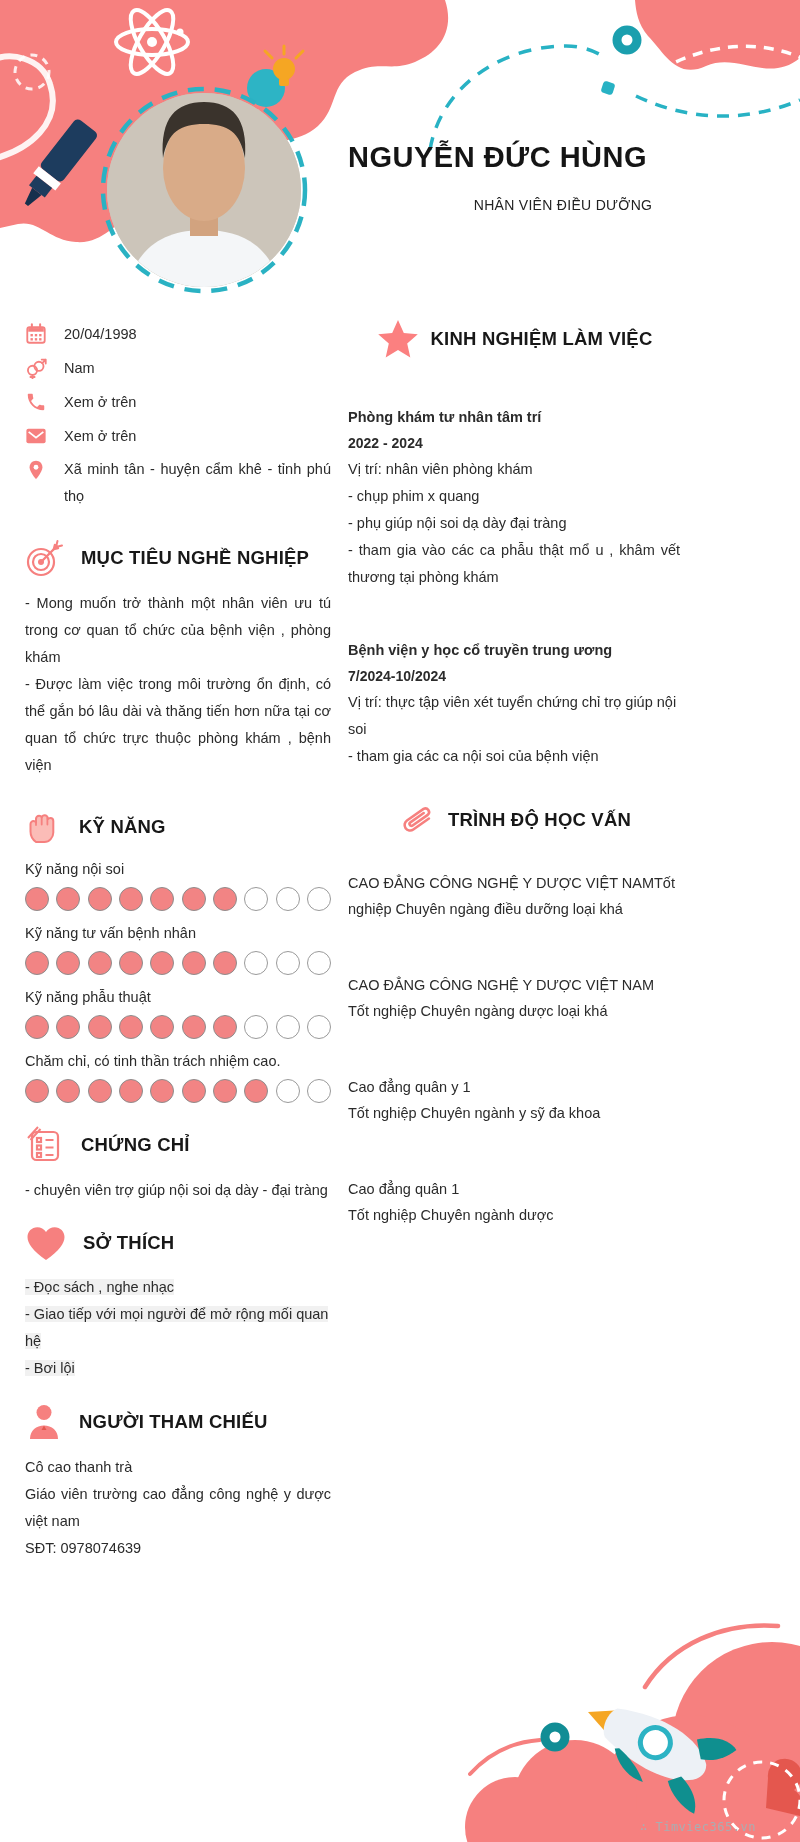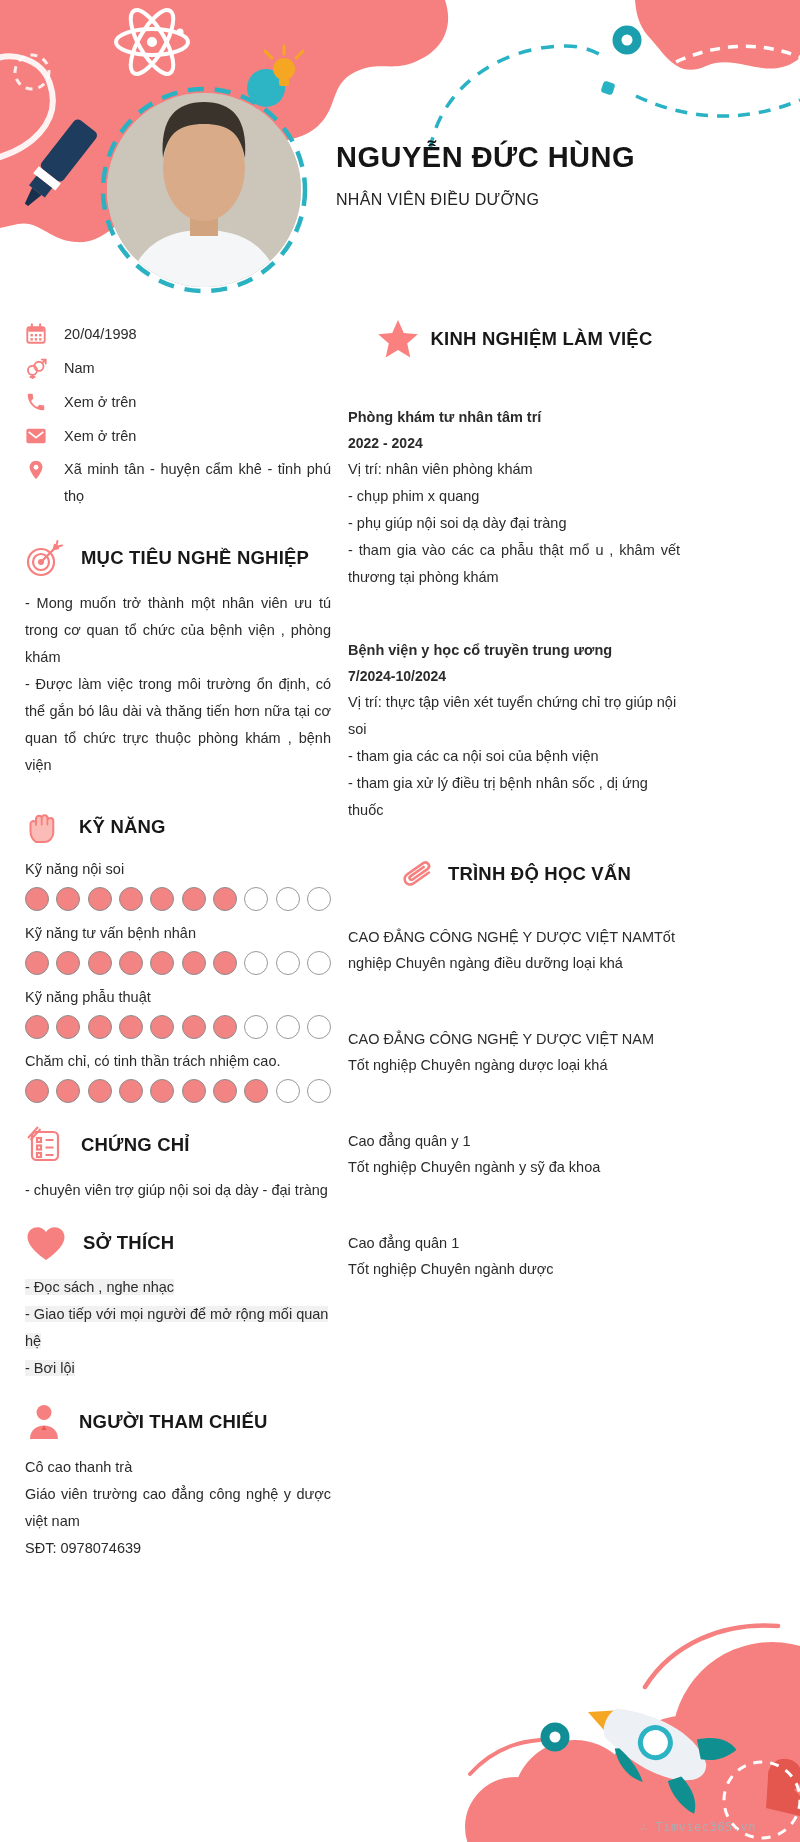--- a/index.html
+++ b/index.html
@@ -2,23 +2,23 @@
 <html lang="vi"><head>
 <meta charset="utf-8">
 <style>
   html,body{margin:0;padding:0;background:#fff;}
   .page{position:relative;width:800px;height:1842px;background:#fff;overflow:hidden;
         font-family:"Liberation Sans","DejaVu Sans",sans-serif;color:#2b2b2b;}
   svg{display:block;}
   .deco-top{position:absolute;left:0;top:0;}
   .deco-bottom{position:absolute;left:0;top:1582px;}
 
-  .header{position:absolute;left:336px;top:141px;width:430px;}
+  .header{position:absolute;left:348px;top:141px;width:430px;}
   .name{font-size:29px;font-weight:bold;color:#151515;letter-spacing:.5px;}
-  .job-title{font-size:16px;color:#222;margin-top:17px;letter-spacing:.3px;}
+  .job-title{font-size:14px;color:#222;margin-top:23px;letter-spacing:.3px;text-align:center;}
 
   .left-col{position:absolute;left:25px;top:322px;width:306px;}
   .right-col{position:absolute;left:348px;top:318px;width:332px;}
 
   .info-row{display:flex;align-items:flex-start;margin-bottom:11px;}
   .info-ic{flex:0 0 22px;height:22px;margin-right:17px;margin-top:1px;}
   .info-text{font-size:14.5px;line-height:22px;padding-top:1px;}
   .info-row:last-child .info-text{line-height:27px;margin-top:-3px;}
 
   .sec-head{display:flex;align-items:center;gap:16px;margin-top:28px;margin-bottom:12px;}
@@ -307,21 +307,20 @@
         <div class="para">- chụp phim x quang</div>
         <div class="para">- phụ giúp nội soi dạ dày đại tràng</div>
         <div class="para just">- tham gia vào các ca phẫu thật mổ u , khâm vết thương tại phòng khám</div>
       </div>
 
       <div class="job">
         <div class="company">Bệnh viện y học cổ truyền trung ương</div>
         <div class="period">7/2024-10/2024</div>
         <div class="para">Vị trí: thực tập viên xét tuyển chứng chỉ trọ giúp nội soi</div>
         <div class="para">- tham gia các ca nội soi của bệnh viện</div>
-        <div class="para">- tham gia xử lý điều trị bệnh nhân sốc , dị ứng thuốc</div>
       </div>
     </section>
 
     <section style="margin-top:30px;">
       <div class="sec-head">
         <svg class="ic-lg" width="40" height="40" viewBox="0 0 40 40">
           <path d="M30.5 12.5 L17 26 a5.5 5.5 0 0 1 -7.8 -7.8 L23.5 3.9 a3.7 3.7 0 0 1 5.2 5.2 L15.6 22.2 a1.9 1.9 0 0 1 -2.7 -2.7 L24.4 8" fill="none" stroke="#f6807f" stroke-width="2.6" stroke-linecap="round" transform="rotate(10 20 20) translate(1 4)"></path>
         </svg>
         <span class="txt">TRÌNH ĐỘ HỌC VẤN</span>
       </div>

